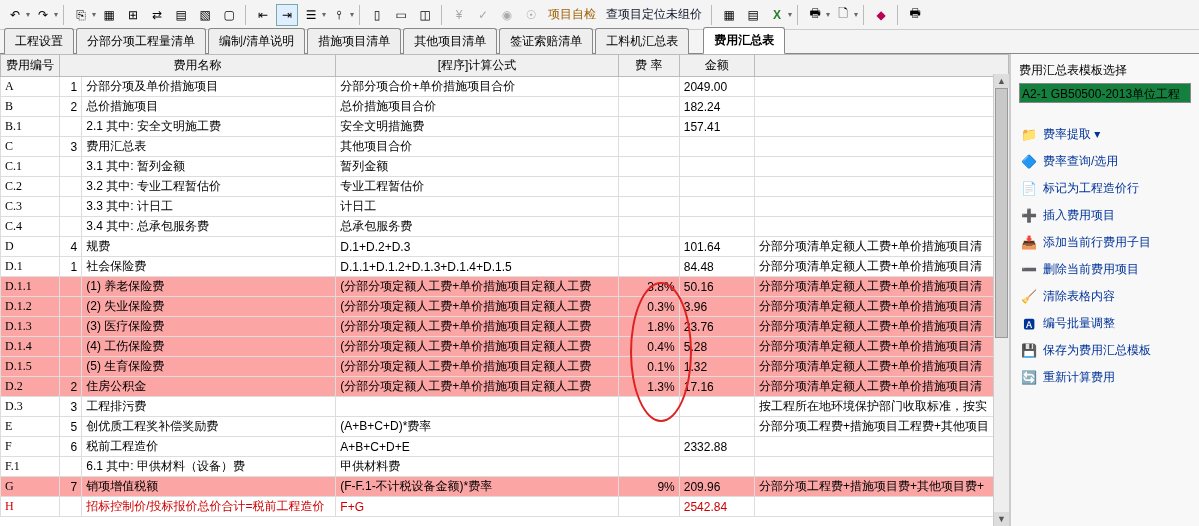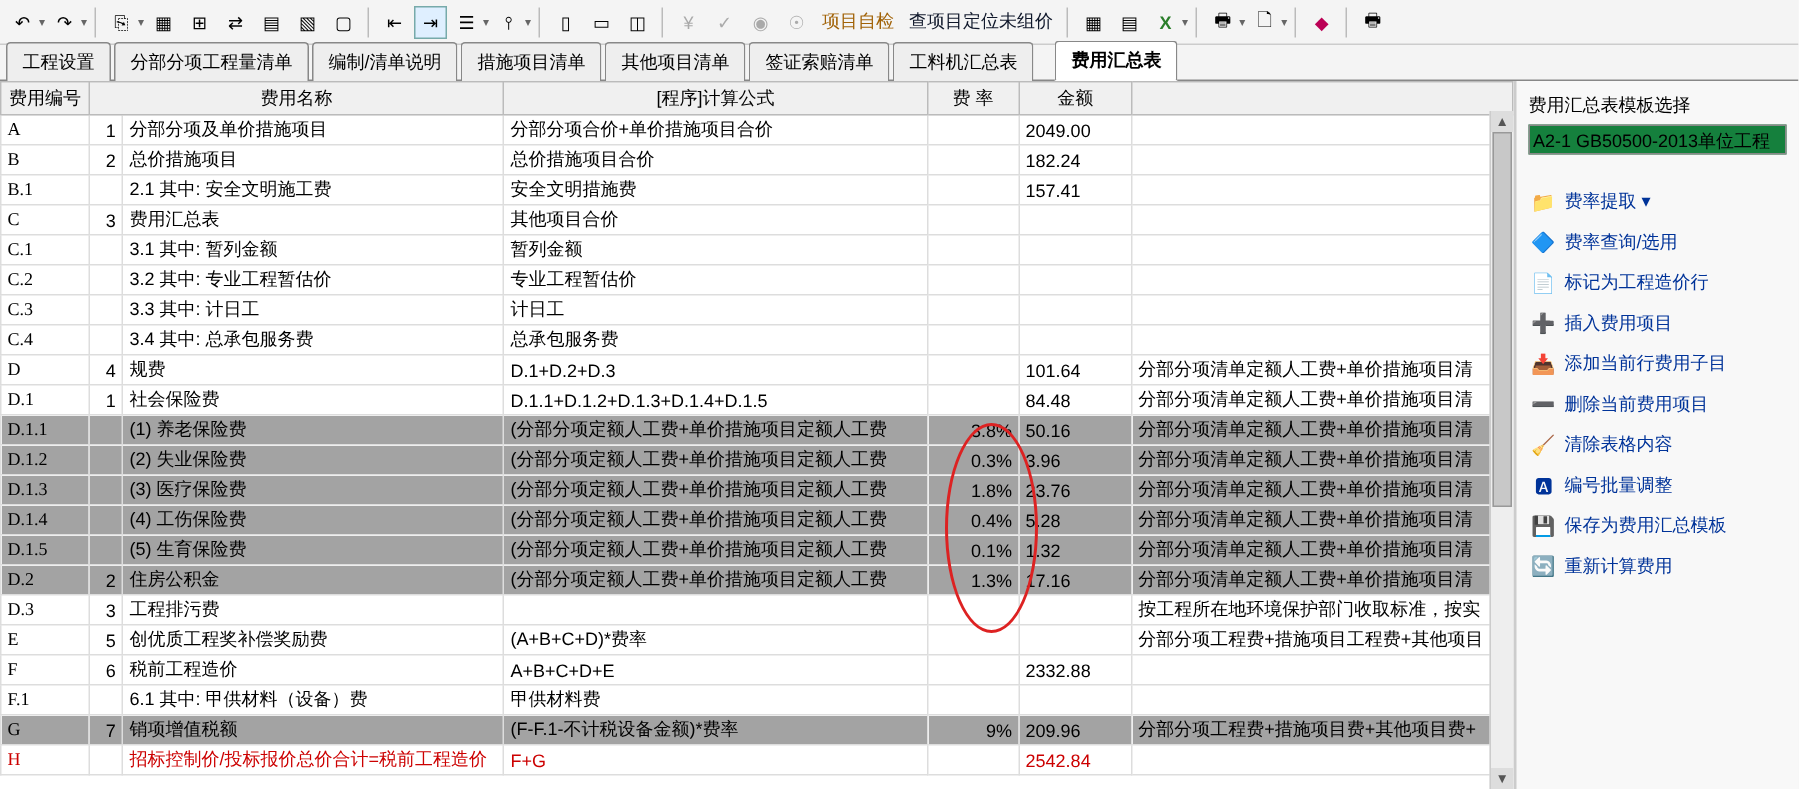--- a/index.html
+++ b/index.html
@@ -10,21 +10,21 @@
 .tb-dd { font-size: 8px; color: #666; margin-left: -2px; }
 .tb-text { padding: 0 4px; cursor: pointer; }
 .tabs { height: 24px; background: #f4f4f4; display: flex; align-items: flex-end; border-bottom: 1px solid #888; padding-left: 4px; }
 .tab { padding: 4px 10px; border: 1px solid #888; border-bottom: none; background: #eee; margin-right: 2px; cursor: pointer; border-radius: 3px 3px 0 0; position: relative; top: 1px; }
 .tab.active { background: #fff; font-weight: bold; border-bottom: 1px solid #fff; margin-left: 12px; }
 .main { display: flex; height: calc(526px - 54px); }
 .grid-wrap { flex: 0 0 1010px; background: #fff; position: relative; overflow: hidden; border-right: 1px solid #ccc; }
 .grid { width: 100%; border-collapse: collapse; font-size: 12px; }
 .grid th { background: #f0f0f0; border: 1px solid #bbb; padding: 2px 4px; font-weight: normal; text-align: center; height: 18px; }
 .grid td { border: 1px solid #ddd; padding: 1px 4px; height: 18px; white-space: nowrap; overflow: hidden; }
-.grid tr.pink td { background: #a3a3a3; }
+.grid tr.pink td { background: #fca5a5; }
 .grid tr.red td { color: #c00; }
 .col-code { width: 58px; font-family: Liberation Serif, serif; }
 .col-idx { width: 22px; text-align: right; }
 .col-name { width: 250px; }
 .col-formula { width: 278px; }
 .col-rate { width: 60px; text-align: right; }
 .col-amount { width: 74px; text-align: left; }
 .col-remark { width: 250px; }
 .circle { position: absolute; border: 2px solid #d22; border-radius: 50%; width: 62px; height: 140px; left: 630px; top: 228px; pointer-events: none; }
 .side { flex: 1; background: #f8f8f8; padding: 8px; border-left: 1px solid #ccc; }

